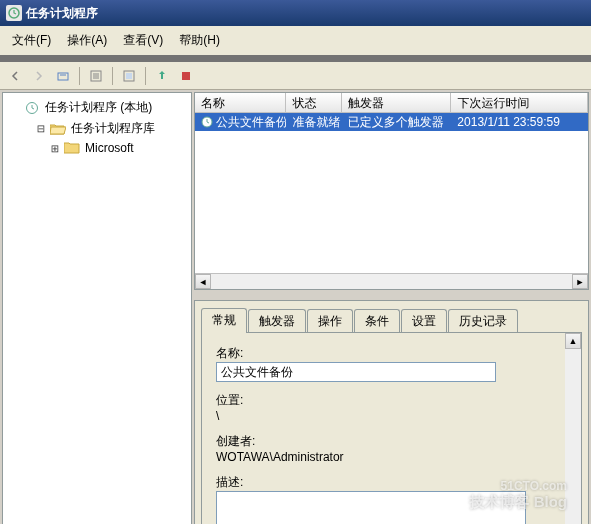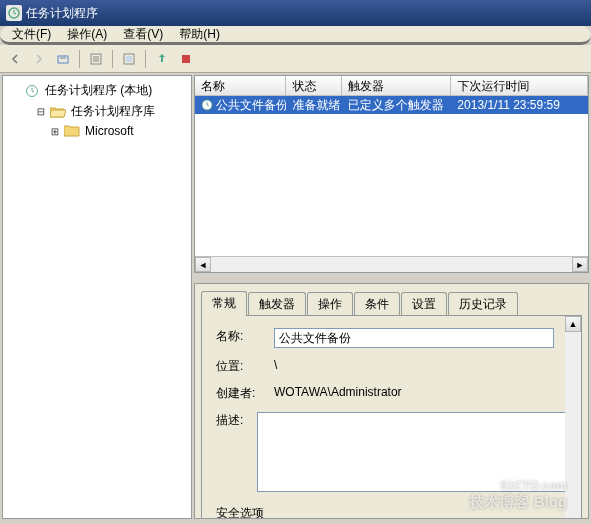--- a/index.html
+++ b/index.html
@@ -1,21 +1,21 @@
 <!DOCTYPE html>
 <html><head>
 <meta charset="utf-8">
 <style>
 * { box-sizing: border-box; margin: 0; padding: 0; font-family: "Microsoft YaHei", SimSun, Arial, sans-serif; font-size: 12px; }
 body { background: #d4d0c8; width: 591px; height: 524px; overflow: hidden; position: relative; }
 
-.titlebar { background: linear-gradient(to bottom, #3b5998, #1a3a6e); color: #fff; height: 26px; display: flex; align-items: center; padding: 0 6px; font-weight: normal; }
+.titlebar { background: linear-gradient(to bottom, #3b5998, #1a3a6e); color: #fff; height: 26px; display: flex; align-items: center; padding: 0 6px; font-weight: bold; }
 .titlebar .icon { width: 16px; height: 16px; margin-right: 4px; background: #e8e8e8; border-radius: 2px; display: inline-flex; align-items: center; justify-content: center; }
 
-.menubar { background: #ece9d8; height: 19px; display: flex; align-items: center; border-bottom: 3px solid #737373; padding: 0 4px; border-radius: 11px; }
+.menubar { background: #ece9d8; height: 36px; display: flex; align-items: center; border-bottom: 7px solid #737373; padding: 0 4px; }
 .menubar span { padding: 2px 8px; cursor: default; }
 
 .toolbar { background: #ece9d8; height: 28px; display: flex; align-items: center; padding: 0 4px; gap: 2px; border-bottom: 1px solid #aca899; }
 .tool-btn { width: 22px; height: 22px; border: 1px solid transparent; display: inline-flex; align-items: center; justify-content: center; cursor: default; }
 .tool-sep { width: 1px; height: 18px; background: #aca899; margin: 0 3px; }
 
 .main { display: flex; height: calc(100% - 76px); }
 
 .tree-panel { width: 190px; background: #fff; border: 1px solid #919b9c; margin: 2px; padding: 4px 18px; overflow: auto; }
 .tree-item { display: flex; align-items: center; padding: 1px 0; white-space: nowrap; }
@@ -40,21 +40,21 @@
 
 .hscroll { height: 16px; background: #e8e8e8; border-top: 1px solid #c0c0c0; display: flex; }
 .hscroll .arrow { width: 16px; background: linear-gradient(to bottom,#f5f5f5,#ddd); border: 1px solid #b5b5b5; display: flex; align-items: center; justify-content: center; font-size: 9px; }
 .hscroll .track { flex: 1; background: #efefef; }
 
 .detail-panel { flex: 1; background: #ece9d8; border: 1px solid #919b9c; margin-top: 10px; padding: 6px; overflow: hidden; position: relative; }
 .tabs { display: flex; align-items: flex-end; position: relative; top: 1px; }
 .tab { background: #ece9d8; border: 1px solid #919b9c; border-bottom: none; padding: 3px 10px; margin-right: 1px; border-radius: 3px 3px 0 0; cursor: default; }
 .tab.active { background: #ece9d8; position: relative; z-index: 2; padding-bottom: 4px; }
 .tab-content { border: 1px solid #919b9c; background: #ece9d8; padding: 12px 14px; height: 220px; position: relative; overflow: hidden; }
-.form-row { display: flex; align-items: flex-start; margin-bottom: 10px; }
+.form-row { display: flex; align-items: flex-start; margin-bottom: 10px; flex-direction: column; }
 .form-label { width: 58px; }
 .form-value { flex: 1; }
 .text-input { width: 280px; height: 20px; border: 1px solid #7f9db9; background: #fff; padding: 1px 4px; }
 .textarea { width: 310px; height: 80px; border: 1px solid #7f9db9; background: #fff; padding: 2px 4px; resize: none; }
 .group-label { margin-top: 8px; }
 .vscroll { position: absolute; right: 0; top: 0; bottom: 0; width: 16px; background: #e8e8e8; display: flex; flex-direction: column; }
 .vscroll .arrow { height: 16px; background: linear-gradient(to bottom,#f5f5f5,#ddd); border: 1px solid #b5b5b5; display: flex; align-items: center; justify-content: center; font-size: 9px; }
 .vscroll .track { flex: 1; background: #efefef; }
 
 .watermark { position: absolute; right: 24px; bottom: 12px; color: rgba(255,255,255,0.6); font-size: 22px; font-weight: bold; text-shadow: 0 0 3px rgba(0,0,0,0.3); pointer-events: none; text-align: right; }

